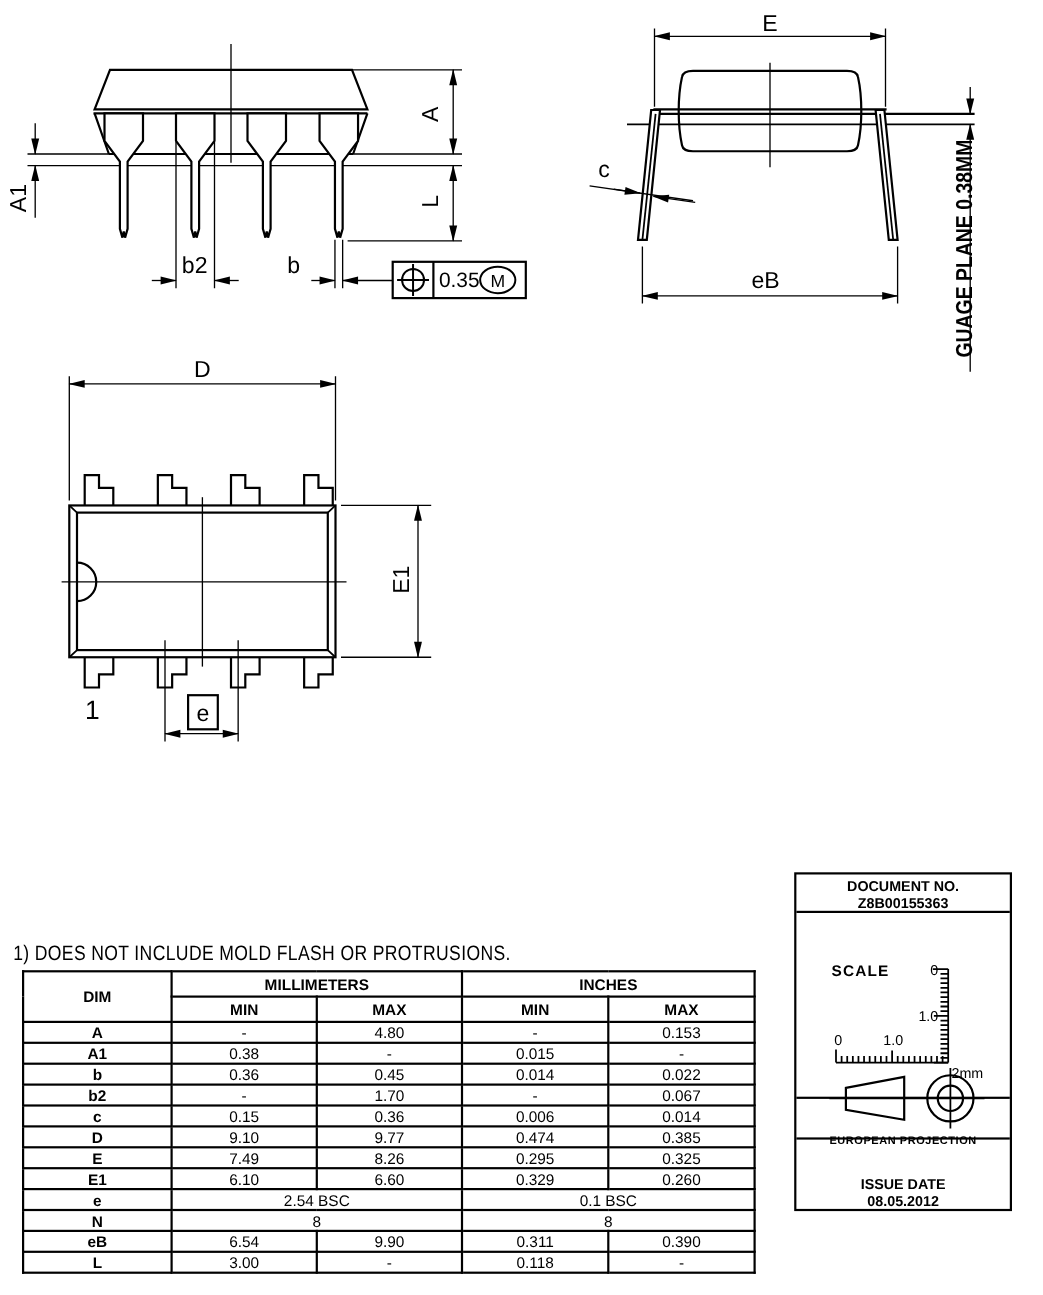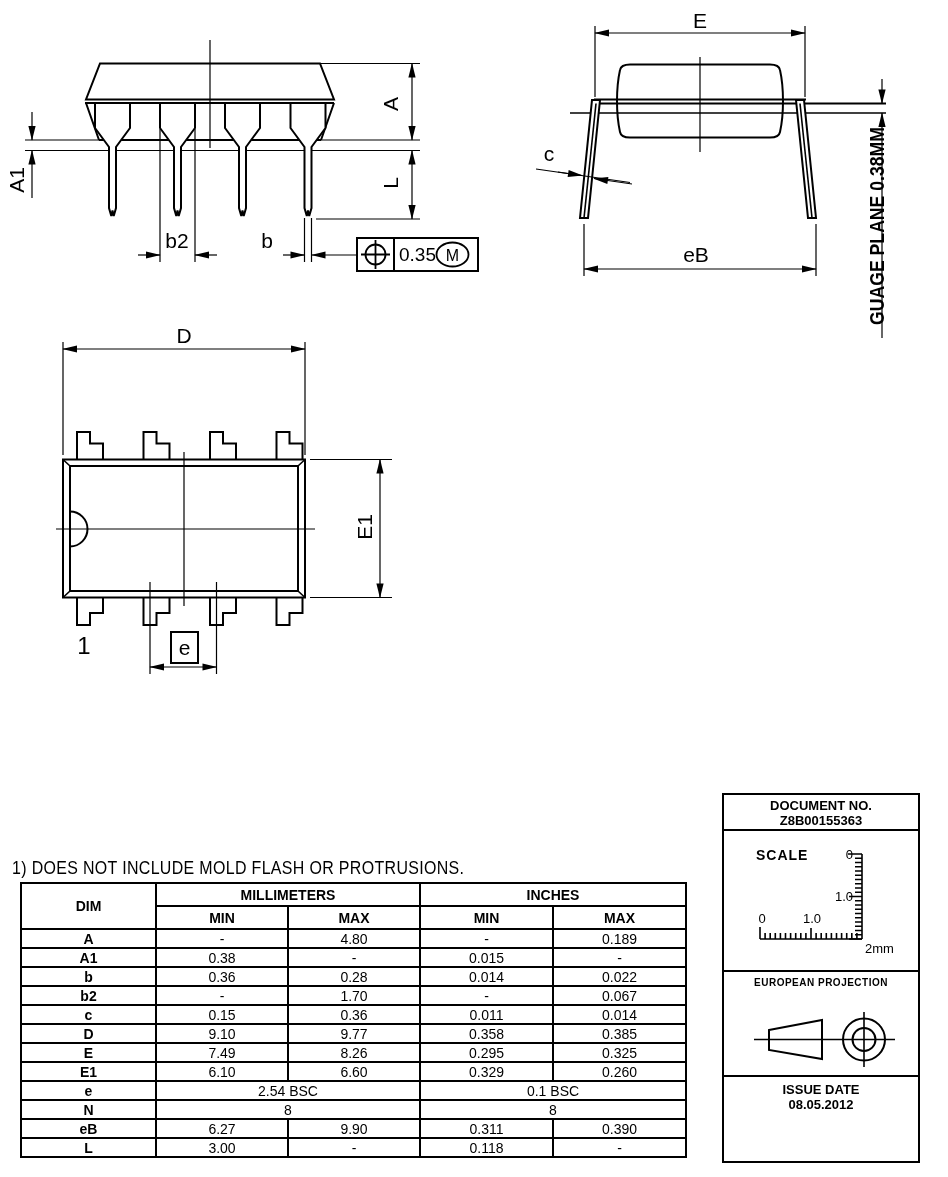--- a/index.html
+++ b/index.html
@@ -14,22 +14,22 @@
   .lbl{font-size:21px;}
   .note{position:absolute;left:12px;top:857px;font-size:19px;white-space:nowrap;
         transform:scaleX(.84);transform-origin:left top;letter-spacing:.4px;}
   table.dims{position:absolute;left:20px;top:882px;width:665px;border-collapse:collapse;
         table-layout:fixed;font-size:14px;}
   table.dims td,table.dims th{border:2px solid #000;text-align:center;padding:0;overflow:hidden;}
   table.dims thead th{height:21px;font-weight:bold;}
   table.dims thead .mm{font-weight:bold;}
   table.dims tbody td{height:17px;}
   table.dims td.c-dim{font-weight:bold;}
-  .tblock{position:absolute;left:722px;top:793px;width:198px;height:370px;border:2px solid #000;
-        box-sizing:border-box;display:flex;flex-direction:column;}
+  .tblock{position:absolute;left:722px;top:793px;width:198px;height:308px;border:2px solid #000;
+        box-sizing:border-box;display:flex;flex-direction:column;gap:28px;}
   .tb-sec{box-sizing:border-box;border-bottom:2px solid #000;position:relative;text-align:center;}
   .tb-sec:last-child{border-bottom:none;flex:1;}
   .tb-doc{height:36px;padding-top:3px;}
   .tb-scale{height:141px;}
   .tb-proj{height:105px;}
   .tb-issue{height:44px;padding-top:5px;}
   .tb-rev{padding-top:4px;}
   .tb-line{font-size:13px;font-weight:bold;line-height:15px;}
   .scale-word{position:absolute;left:32px;top:16px;font-size:14px;font-weight:bold;letter-spacing:1px;}
   .proj-word{position:absolute;left:0;top:5px;width:100%;font-size:10px;font-weight:bold;letter-spacing:.5px;}
@@ -212,55 +212,55 @@
         <th class="mm">MIN</th>
         <th class="mm">MAX</th>
       </tr>
     </thead>
     <tbody>
       <tr>
         <td class="c-dim">A</td>
         <td>-</td>
         <td>4.80</td>
         <td>-</td>
-        <td>0.189</td>
+        <td>0.153</td>
       </tr>
       <tr>
         <td class="c-dim">A1</td>
         <td>0.38</td>
         <td>-</td>
         <td>0.015</td>
         <td>-</td>
       </tr>
       <tr>
         <td class="c-dim">b</td>
         <td>0.36</td>
-        <td>0.28</td>
+        <td>0.45</td>
         <td>0.014</td>
         <td>0.022</td>
       </tr>
       <tr>
         <td class="c-dim">b2</td>
         <td>-</td>
         <td>1.70</td>
         <td>-</td>
         <td>0.067</td>
       </tr>
       <tr>
         <td class="c-dim">c</td>
         <td>0.15</td>
         <td>0.36</td>
-        <td>0.011</td>
+        <td>0.006</td>
         <td>0.014</td>
       </tr>
       <tr>
         <td class="c-dim">D</td>
         <td>9.10</td>
         <td>9.77</td>
-        <td>0.358</td>
+        <td>0.474</td>
         <td>0.385</td>
       </tr>
       <tr>
         <td class="c-dim">E</td>
         <td>7.49</td>
         <td>8.26</td>
         <td>0.295</td>
         <td>0.325</td>
       </tr>
       <tr>
@@ -275,21 +275,21 @@
         <td colspan="2">2.54 BSC</td>
         <td colspan="2">0.1 BSC</td>
       </tr>
       <tr>
         <td class="c-dim">N</td>
         <td colspan="2">8</td>
         <td colspan="2">8</td>
       </tr>
       <tr>
         <td class="c-dim">eB</td>
-        <td>6.27</td>
+        <td>6.54</td>
         <td>9.90</td>
         <td>0.311</td>
         <td>0.390</td>
       </tr>
       <tr>
         <td class="c-dim">L</td>
         <td>3.00</td>
         <td>-</td>
         <td>0.118</td>
         <td>-</td>

